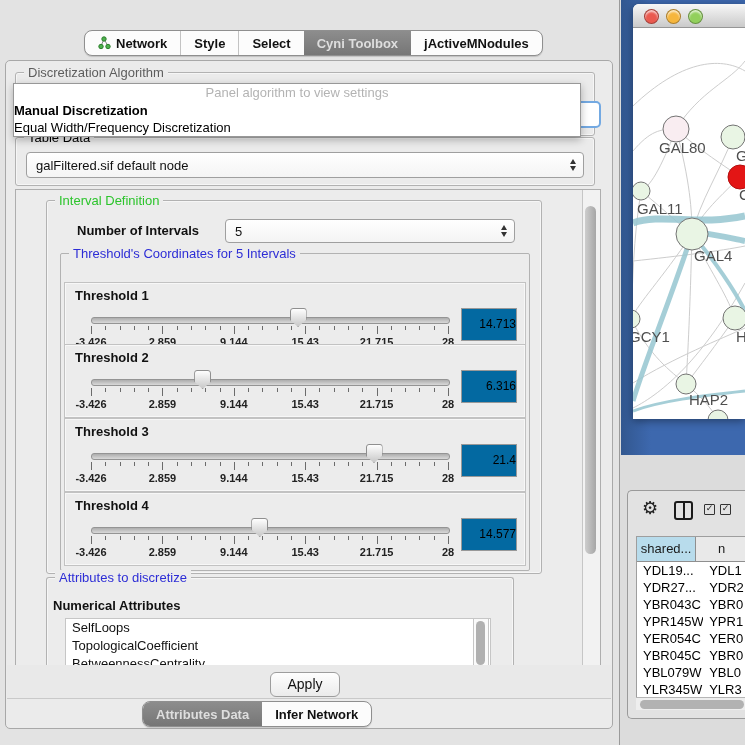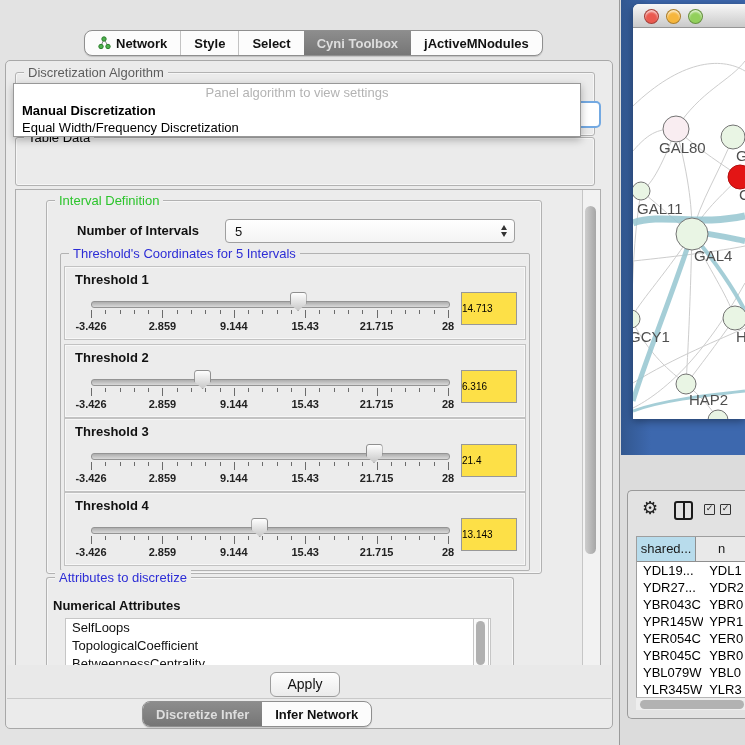--- a/index.html
+++ b/index.html
@@ -32,21 +32,21 @@
 
   .algo-group{left:9px;top:11px;width:578px;height:62px;}
   .algo-group .group-label{color:#5d5d5d;}
 
   
   .combo-focus-stub{position:absolute;left:553px;top:40px;width:38px;height:23px;border:2px solid #73a9e2;border-radius:5px;background:#fff;z-index:4;}
 
   
   .popup{position:absolute;left:7px;top:22px;width:566px;height:52px;background:#fff;border:1px solid #989898;box-shadow:0 3px 8px rgba(0,0,0,.28);z-index:10;}
   .popup-placeholder{height:18px;line-height:18px;text-align:center;color:#b3b3b3;font-size:13px;}
-  .popup-opt{height:17px;line-height:17px;padding-left:8px;font-size:13px;color:#000;}
+  .popup-opt{height:17px;line-height:17px;padding-left:0;font-size:13px;color:#000;}
   .popup-opt.b{font-weight:bold;}
 
   .tabledata-group{left:9px;top:76px;width:578px;height:47px;}
   .combo{position:absolute;background:linear-gradient(#ffffff,#f4f4f4);border:1px solid #9f9f9f;border-radius:4px;display:flex;align-items:center;font-size:13px;color:#111;}
   .combo .val{padding-left:9px;flex:1;}
   .spin{display:flex;flex-direction:column;align-items:center;margin-right:7px;}
   .tri-up{width:0;height:0;border-left:3.5px solid transparent;border-right:3.5px solid transparent;border-bottom:5px solid #333;}
   .tri-dn{width:0;height:0;border-left:3.5px solid transparent;border-right:3.5px solid transparent;border-top:5px solid #333;margin-top:2px;}
   .td-combo{left:10px;top:14px;width:556px;height:24px;}
 
@@ -65,21 +65,21 @@
 
   .threshold-box{position:absolute;left:3px;width:460px;height:72px;border:1px solid #c2c2c2;box-shadow:inset 0 0 0 1px rgba(255,255,255,.6);background:#ececec;}
   .th-label{position:absolute;left:10px;top:5px;font-size:13px;font-weight:bold;color:#111;}
   .slider{position:absolute;left:26px;top:34px;width:357px;height:5px;border-radius:3px;background:linear-gradient(#adadad,#d9d9d9);border:1px solid #949494;}
   .thumb{position:absolute;top:25px;width:15px;height:17px;background:linear-gradient(#fefefe,#c9c9c9);border:1px solid #8f8f8f;border-radius:3px;clip-path:polygon(0 0,100% 0,100% 60%,50% 100%,0 60%);z-index:2;}
   .ticks{position:absolute;left:26px;top:43px;width:357px;height:9px;}
   .tick{position:absolute;top:0;width:1px;height:4px;background:#6b6b6b;}
   .tick.major{height:8px;}
   .tick-labels{position:absolute;left:26px;top:53px;width:357px;height:13px;}
   .ticklab{position:absolute;transform:translateX(-50%);font-size:11px;font-weight:bold;color:#222;white-space:nowrap;}
-  .th-value{position:absolute;right:8px;top:25px;width:54px;height:31px;background:#fde047;border:1px solid #989898;font-size:10px;color:#000;text-align:left;line-height:31px;}
+  .th-value{position:absolute;right:8px;top:25px;width:54px;height:31px;background:#0369a1;border:1px solid #989898;font-size:12px;color:#000;text-align:right;line-height:31px;}
 
   .attr-group{left:30px;top:387px;width:466px;height:89px;background:#ececec;border-bottom:none;}
   .attr-group>.group-label{background:#ececec;color:#2d2dd6;}
   .attr-sub{position:absolute;left:6px;top:20px;font-size:13px;font-weight:bold;color:#111;}
   .attr-list{position:absolute;left:18px;top:40px;width:424px;height:49px;background:#fff;border:1px solid #c6c6c6;border-bottom:none;overflow:hidden;}
   .attr-item{font-size:13px;color:#111;padding-left:6px;line-height:18px;}
   .attr-scroll{position:absolute;left:426px;top:40px;width:14px;height:49px;background:#fafafa;border:1px solid #c6c6c6;border-bottom:none;}
   .attr-thumb{position:absolute;left:1.5px;top:2px;width:9px;height:44px;border-radius:5px;background:#b0b0b0;}
 
   .apply-row{position:absolute;left:1px;top:604px;width:604px;height:33px;background:#e9e9e9;}
@@ -158,39 +158,46 @@
       <div class="combo-focus-stub"></div>
 
       <div class="popup">
         <div class="popup-placeholder">Panel algorithm to view settings</div>
         <div class="popup-opt b">Manual Discretization</div>
         <div class="popup-opt">Equal Width/Frequency Discretization</div>
       </div>
 
       <div class="group tabledata-group">
         <span class="group-label">Table Data</span>
+        <div class="combo td-combo">
+          <span class="val">galFiltered.sif default node</span>
+          <span class="spin">
+              <span class="tri-up"></span>
+              <span class="tri-dn"></span>
+            </span>
+        </div>
       </div>
 
       <div class="scrollpane">
 
         <div class="group interval-group">
           <span class="group-label">Interval Definition</span>
           <span class="noi-label">Number of Intervals</span>
           <div class="combo noi-combo">
             <span class="val">5</span>
             <span class="spin">
                 <span class="tri-up"></span>
                 <span class="tri-dn"></span>
               </span>
           </div>
 
           <div class="thresholds-group">
             <span class="group-label">Threshold's Coordinates for 5 Intervals</span>
 
-            <div class="threshold-box" style="top:12px">
+            <div class="threshold-box" style="top:28px">
               <span class="th-label">Threshold 1</span>
               <div class="slider"></div>
               <div class="thumb" style="left: 224.559px;"></div>
               <div class="ticks">
                   <span class="tick major" style="left: 0%;"></span>
                   <span class="tick" style="left: 4%;"></span>
                   <span class="tick" style="left: 8%;"></span>
                   <span class="tick" style="left: 12%;"></span>
                   <span class="tick" style="left: 16%;"></span>
                   <span class="tick major" style="left: 20%;"></span>
@@ -345,21 +352,21 @@
                   <span class="tick major" style="left: 100%;"></span>
                 </div>
               <div class="tick-labels">
                   <span class="ticklab" style="left: 0%;">-3.426</span>
                   <span class="ticklab" style="left: 20%;">2.859</span>
                   <span class="ticklab" style="left: 40%;">9.144</span>
                   <span class="ticklab" style="left: 60%;">15.43</span>
                   <span class="ticklab" style="left: 80%;">21.715</span>
                   <span class="ticklab" style="left: 100%;">28</span>
                 </div>
-              <div class="th-value">13.143</div>
+              <div class="th-value">14.577</div>
             </div>
           </div>
         </div>
 
         <div class="group attr-group">
           <span class="group-label">Attributes to discretize</span>
           <span class="attr-sub">Numerical Attributes</span>
           <div class="attr-list">
             <div class="attr-item">SelfLoops</div>
             <div class="attr-item">TopologicalCoefficient</div>
@@ -376,21 +383,21 @@
       </div>
 
       <div class="apply-row">
         <div class="apply-btn">Apply</div>
       </div>
       <div class="bottom-divider"></div>
     </div>
 
     <div class="seg-bar bottom-tabs">
       <div class="seg sel">
-          <span>Discretize Infer</span>
+          <span>Attributes Data</span>
         </div>
       <div class="seg">
           <span>Infer Network</span>
         </div>
     </div>
   </div>
 
   <div class="right-region">
     <div class="net-frame">
       <div class="mac-window">

